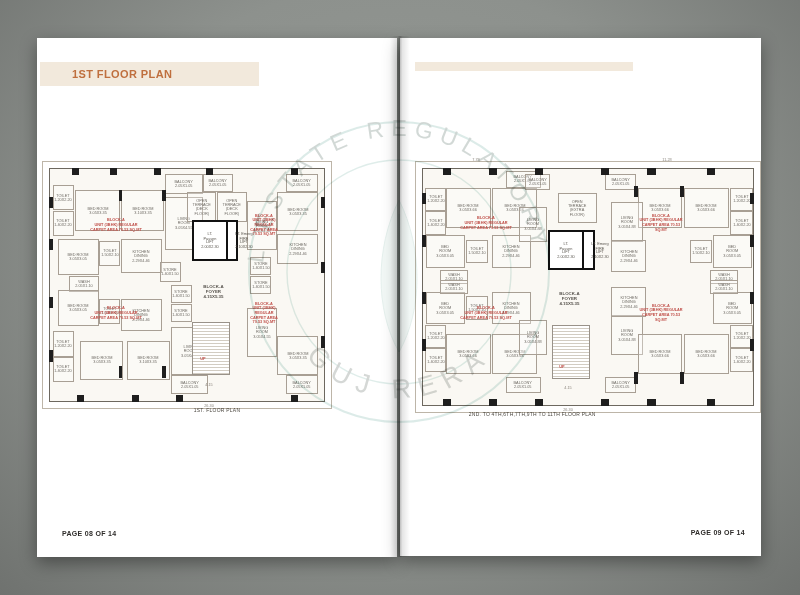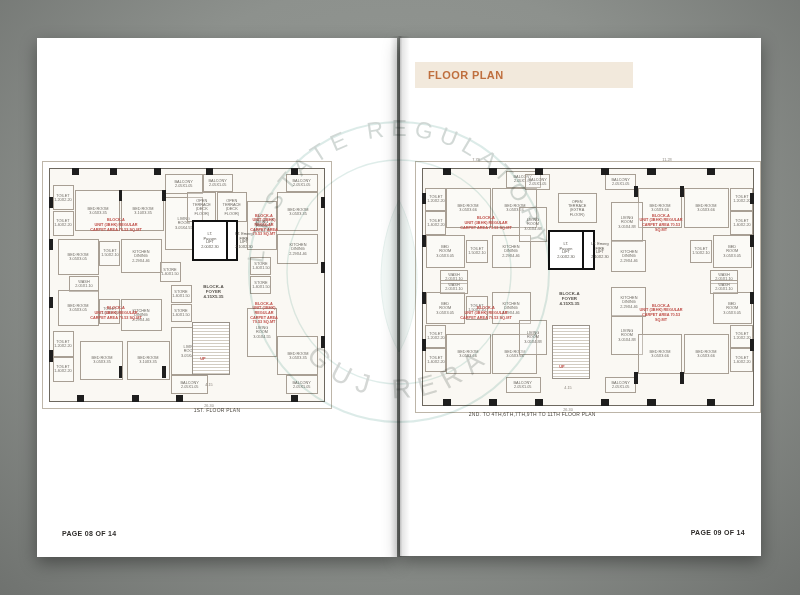--- a/index.html
+++ b/index.html
@@ -66,20 +66,23 @@
   .page-right .footer{right:16px;}
   .watermark{
     position:absolute;left:229px;top:102px;width:340px;height:340px;z-index:5;
     opacity:.5;pointer-events:none;mix-blend-mode:multiply;
   }
 </style>
 </head>
 <body>
 
 <div class="page page-left">
+  <div class="title-bar">
+    <span>1ST FLOOR PLAN</span>
+  </div>
   <div class="plan">
       <div class="room" style="left: 1%; top: 7%; width: 7%; height: 10%;">
         <i>TOILET
 1.20X2.20</i>
       </div>
       <div class="room" style="left: 9%; top: 9%; width: 16%; height: 17%;">
         <i>BED ROOM
 3.05X3.35</i>
       </div>
       <div class="room" style="left: 26%; top: 9%; width: 15%; height: 17%;">
@@ -282,21 +285,20 @@
       </div>
     </div>
   <div class="caption">
       <i>1ST. FLOOR PLAN</i>
     </div>
   <div class="footer">PAGE 08 OF 14</div>
 </div>
 
 <div class="page page-right">
   <div class="title-bar">
-    <span>FLOOR PLAN</span>
   </div>
   <div class="plan">
       <div class="room" style="left: 0.5%; top: 8%; width: 6%; height: 9%;">
         <i>TOILET
 1.20X2.20</i>
       </div>
       <div class="room" style="left: 7%; top: 8%; width: 13%; height: 16%;">
         <i>BED ROOM
 3.05X3.66</i>
       </div>

